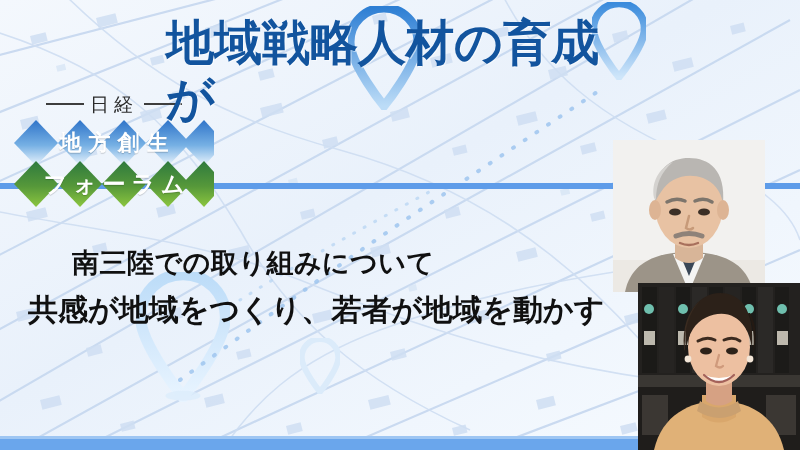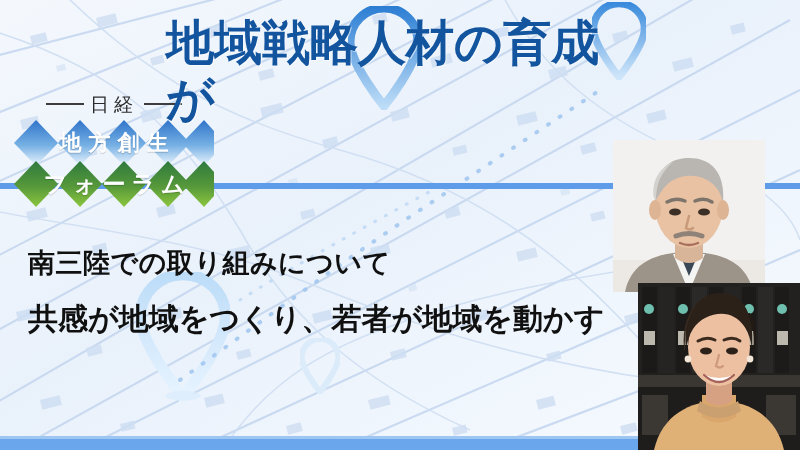--- a/index.html
+++ b/index.html
@@ -79,23 +79,24 @@
 
   
   .session{
     position:absolute;left:28px;top:248px;width:620px;
     font-family:"DejaVu Sans","Liberation Sans",sans-serif;
     color:#101010;
   }
   .session .topic{
     font-size:27px;font-weight:700;line-height:1.1;
     letter-spacing:0.5px;
+    margin-left:44px;
   }
   .session .title{
-    margin-top:22px;
+    margin-top:13px;
     font-size:30px;font-weight:700;line-height:1.28;
     letter-spacing:0px;
   }
   .session .title span{display:block;}
 
   
   .photo{position:absolute;overflow:hidden;background:#ddd;}
   .photo svg{display:block;}
   #photo-upper{left:613px;top:140px;width:152px;height:152px;}
   #photo-lower{left:638px;top:283px;width:162px;height:167px;}

